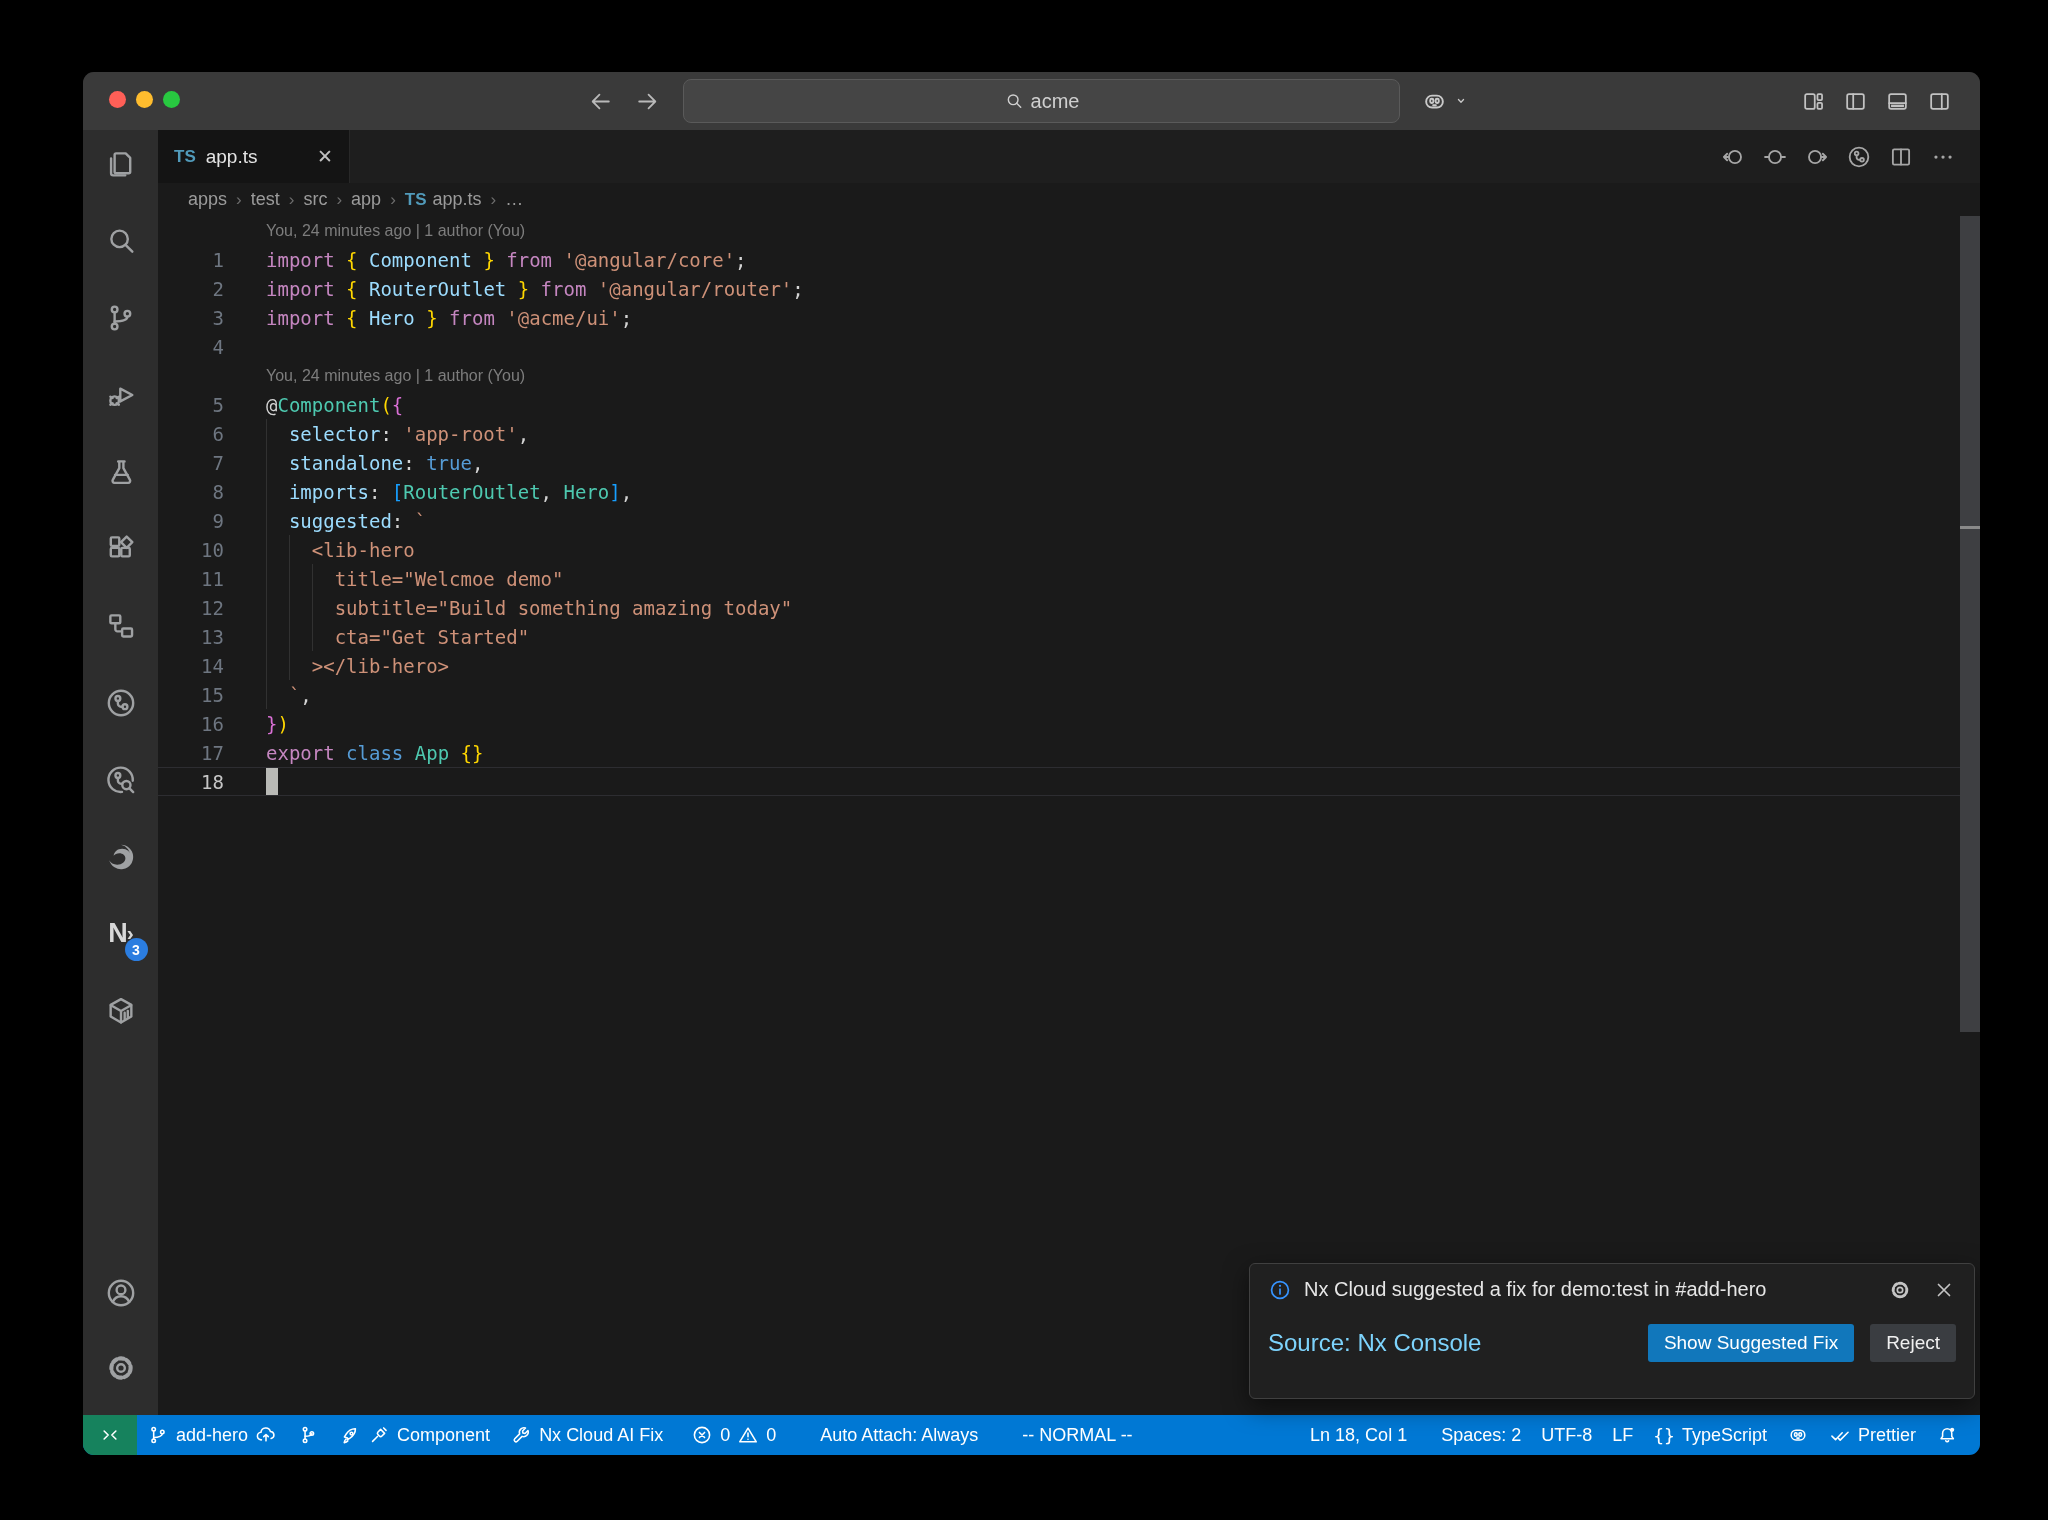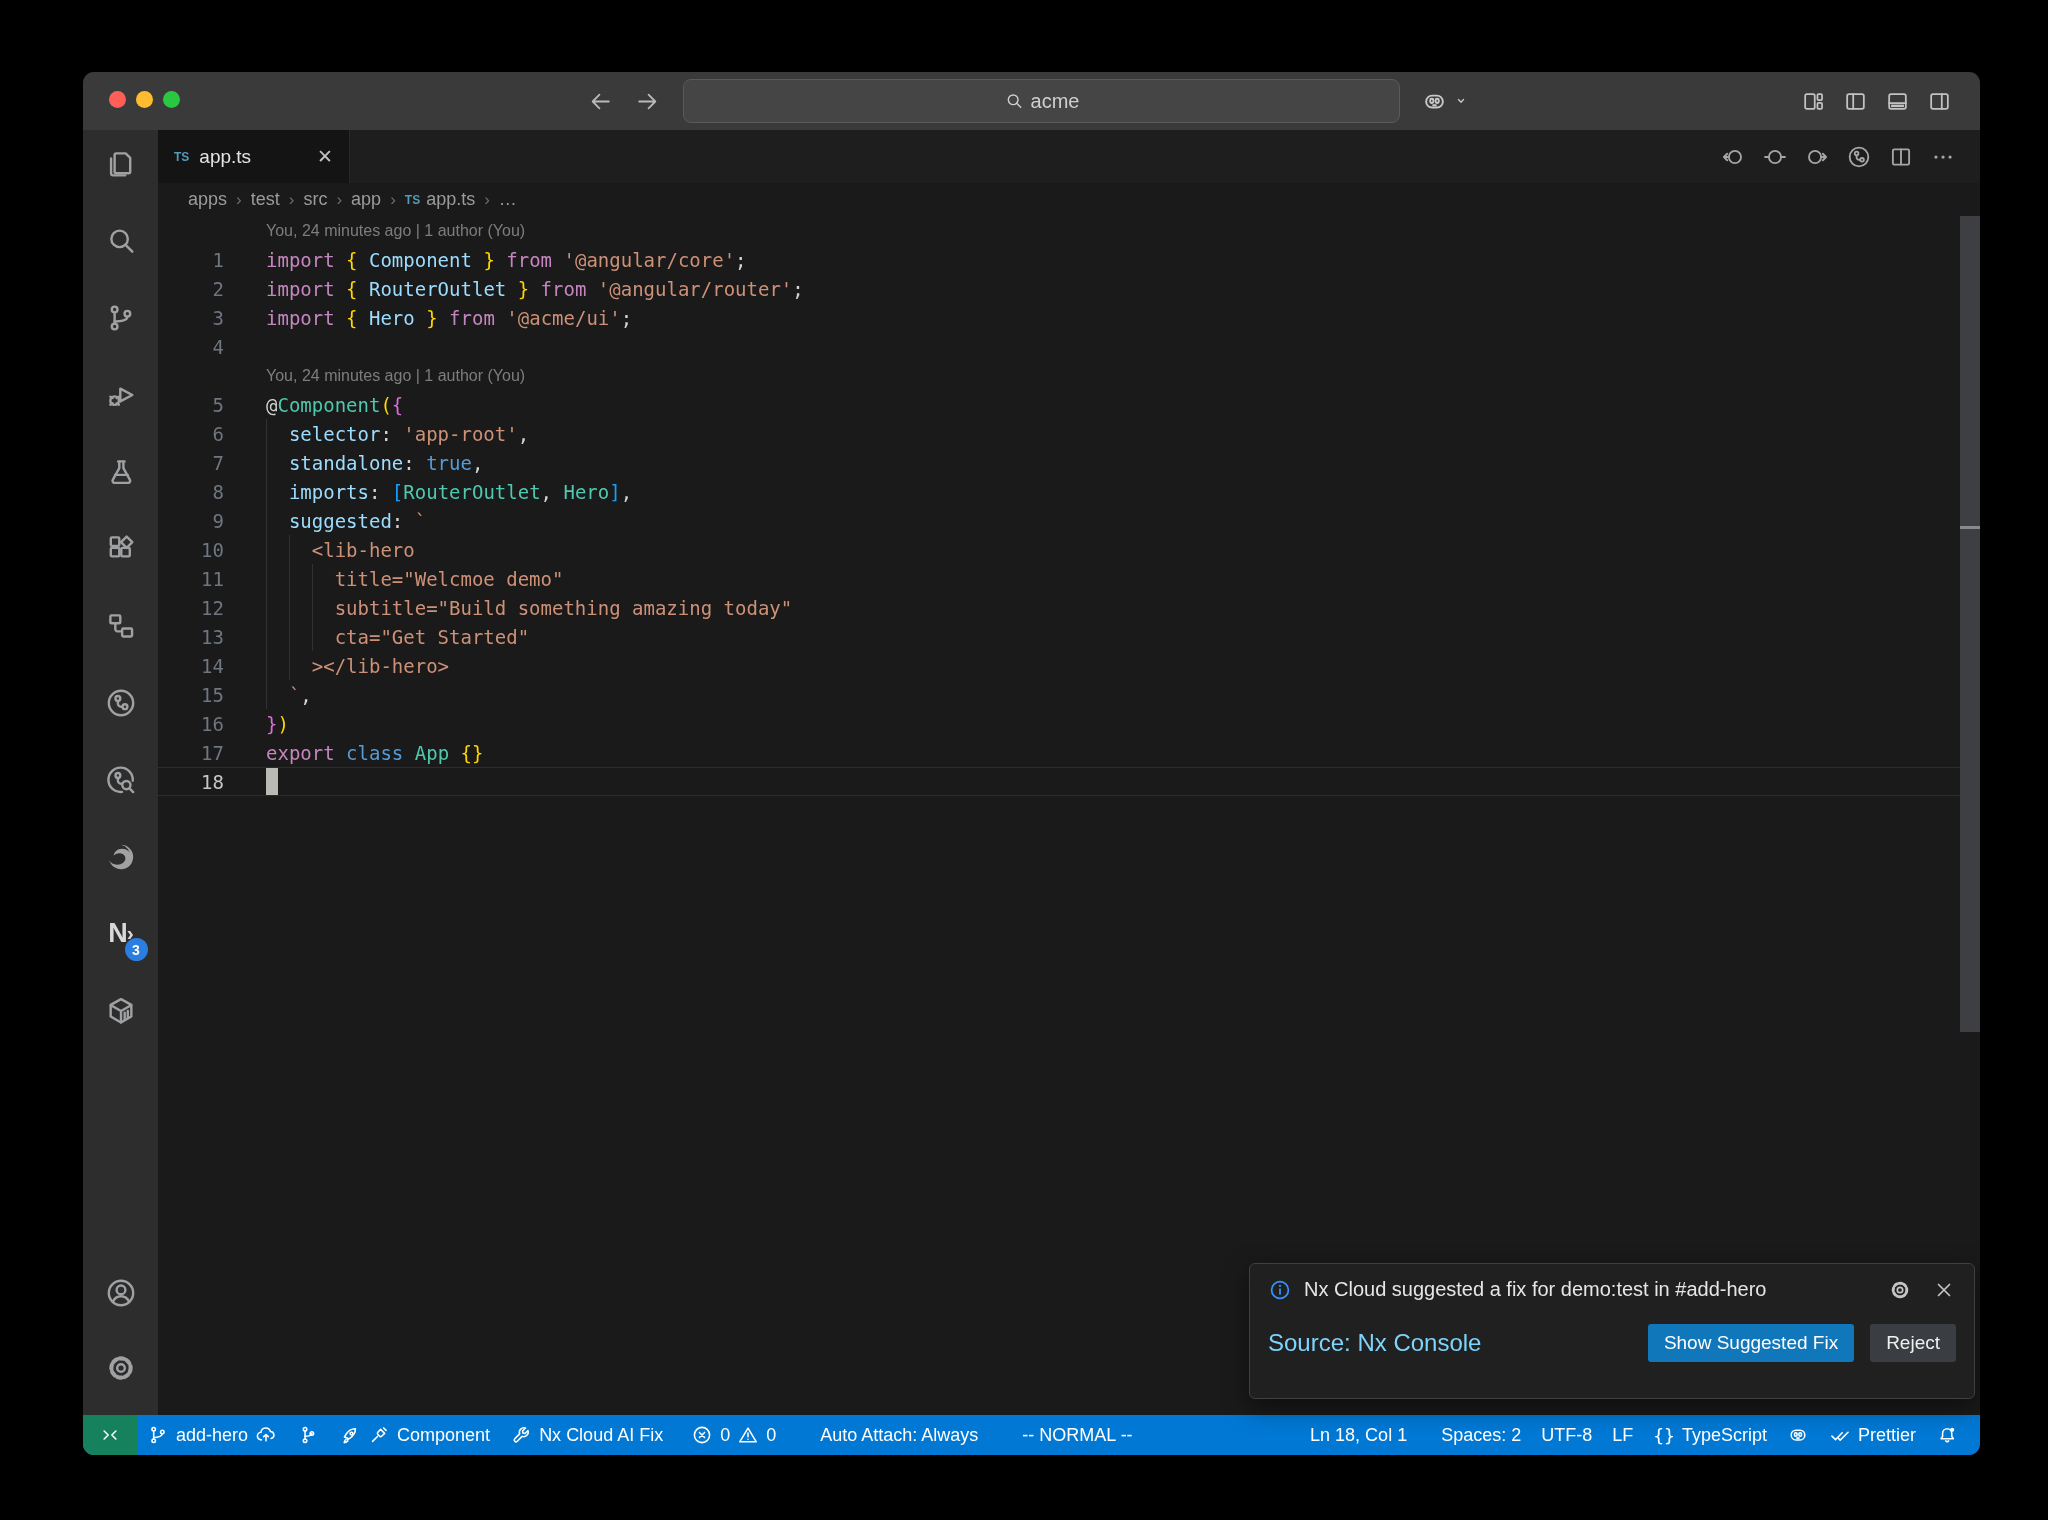--- a/index.html
+++ b/index.html
@@ -34,21 +34,21 @@
   .ab-bottom .ab-item{margin-bottom:0;}
   .nx-logo{font-weight:bold;font-size:27px;color:#d8d8d8;letter-spacing:-1px;font-family:"Liberation Sans",sans-serif;}
   .nx-logo .gt{font-size:21px;vertical-align:2px;}
   .ab-badge{position:absolute;right:-3px;bottom:-4px;min-width:23px;height:23px;border-radius:50%;
     background:#2b7de0;color:#fff;font-size:14px;font-weight:bold;display:flex;align-items:center;justify-content:center;}
   
   .main{flex:1;display:flex;flex-direction:column;min-width:0;background:#1a1a1a;}
   .tabbar{height:53px;background:#1e1e1e;display:flex;align-items:stretch;position:relative;flex:0 0 auto;}
   .tab{background:#141414;display:flex;align-items:center;gap:10px;padding:0 16px;width:192px;
     box-sizing:border-box;border-right:1px solid #282828;color:#e4e4e4;font-size:19px;}
-  .ts-badge{color:#519aba;font-weight:bold;font-size:12px;}
+  .ts-badge{color:#519aba;font-weight:bold;font-size:17px;}
   .tab-close{color:#c0c0c0;font-size:19px;margin-left:auto;}
   .editor-toolbar{position:absolute;right:24px;top:0;height:53px;display:flex;align-items:center;gap:16px;color:#a6a6a6;}
   .editor-toolbar .icon svg{width:26px;height:26px;}
   .breadcrumbs{height:33px;display:flex;align-items:center;padding-left:30px;color:#9b9b9b;font-size:18px;gap:9px;background:#1a1a1a;flex:0 0 auto;}
   .bc-sep{color:#6d6d6d;font-size:17px;}
   .bc-item{display:flex;align-items:center;gap:6px;}
   
   .editor{flex:1;position:relative;overflow:hidden;background:#1a1a1a;
     font-family:"DejaVu Sans Mono","Liberation Mono",monospace;font-size:19px;}
   .rows{position:absolute;left:0;top:0;right:0;}

